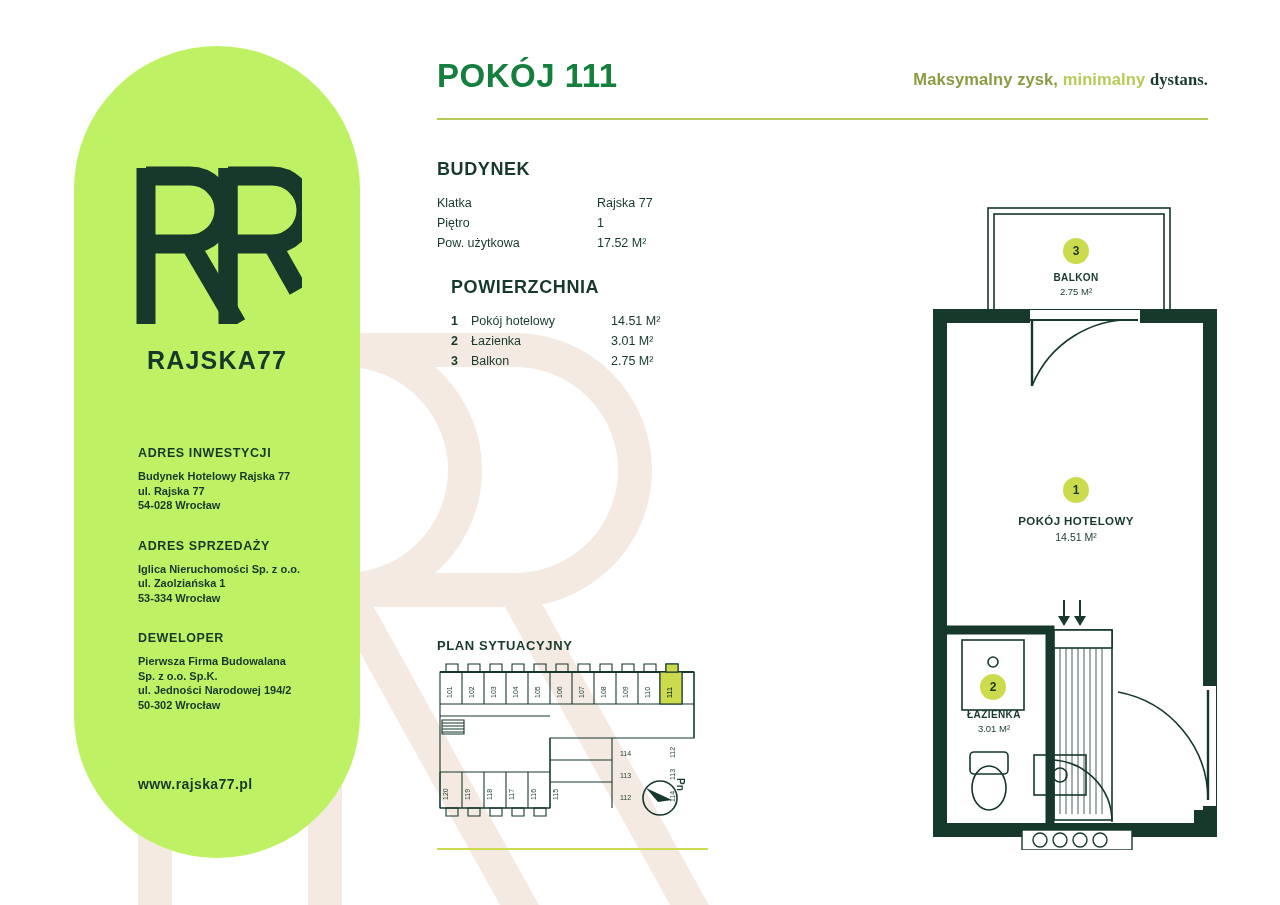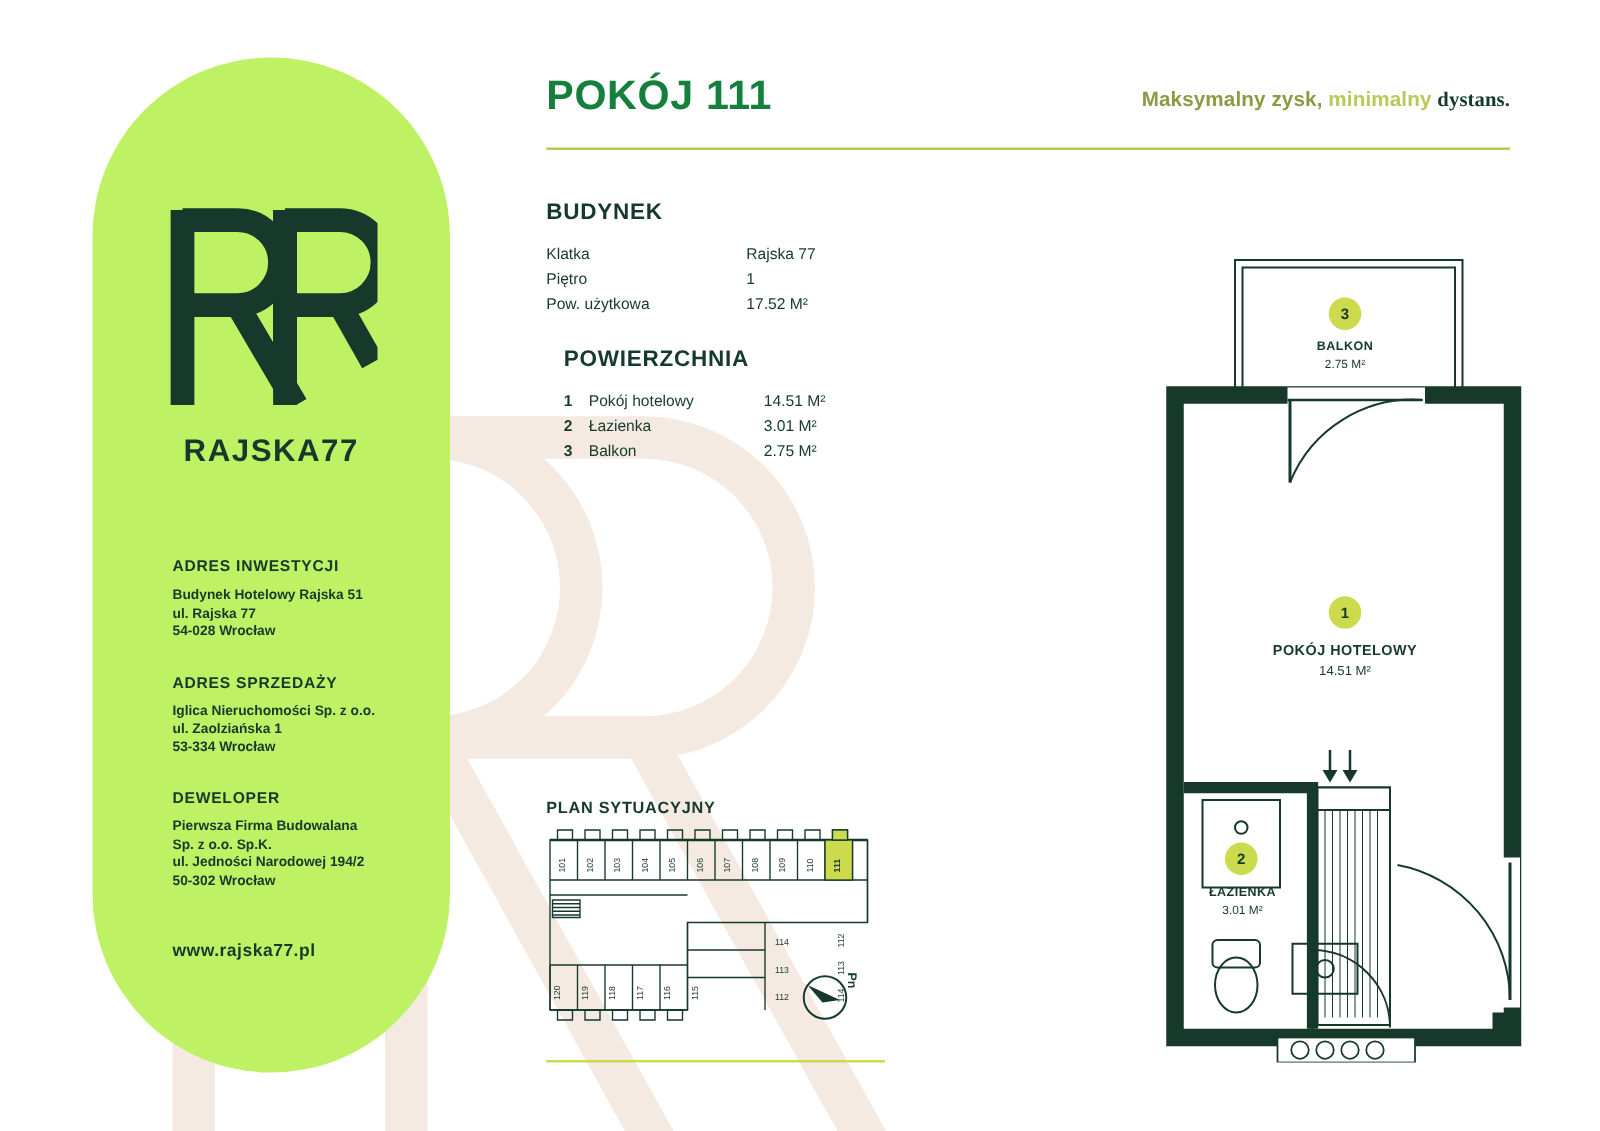--- a/index.html
+++ b/index.html
@@ -70,21 +70,21 @@
   }
   .pblock .pl {
     font-size: 11px;
     line-height: 14.5px;
     color: #16392c;
     font-weight: bold;
   }
   .panel-url {
     position: absolute;
     left: 64px;
-    top: 706px;
+    top: 730px;
     font-size: 14px;
     font-weight: bold;
     letter-spacing: .4px;
     color: #16392c;
   }
 
   
   .title {
     position: absolute;
     left: 437px;
@@ -235,21 +235,21 @@
         </g>
       </svg>
     </div>
     <div class="logo-text">RAJSKA77</div>
   </div>
 
   <div class="panel-blocks">
     <div class="pblock">
       <div class="ph">ADRES INWESTYCJI</div>
       <div class="pl">
-        <div>Budynek Hotelowy Rajska 51</div>
+        <div>Budynek Hotelowy Rajska 77</div>
         <div>ul. Rajska 77</div>
         <div>54-028 Wrocław</div>
       </div>
     </div>
     <div class="pblock">
       <div class="ph">ADRES SPRZEDAŻY</div>
       <div class="pl">
         <div>Iglica Nieruchomości Sp. z o.o.</div>
         <div>ul. Zaolziańska 1</div>
         <div>53-334 Wrocław</div>

